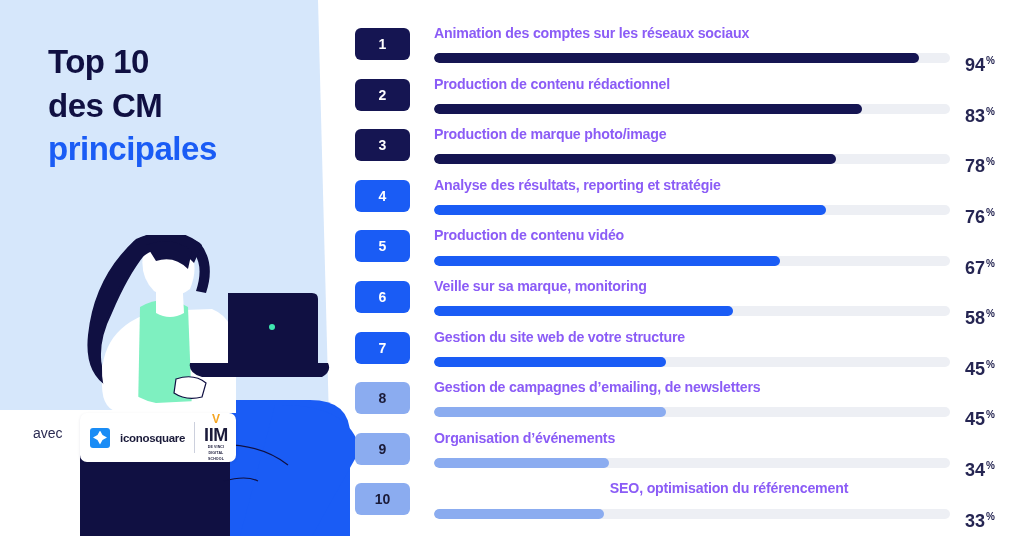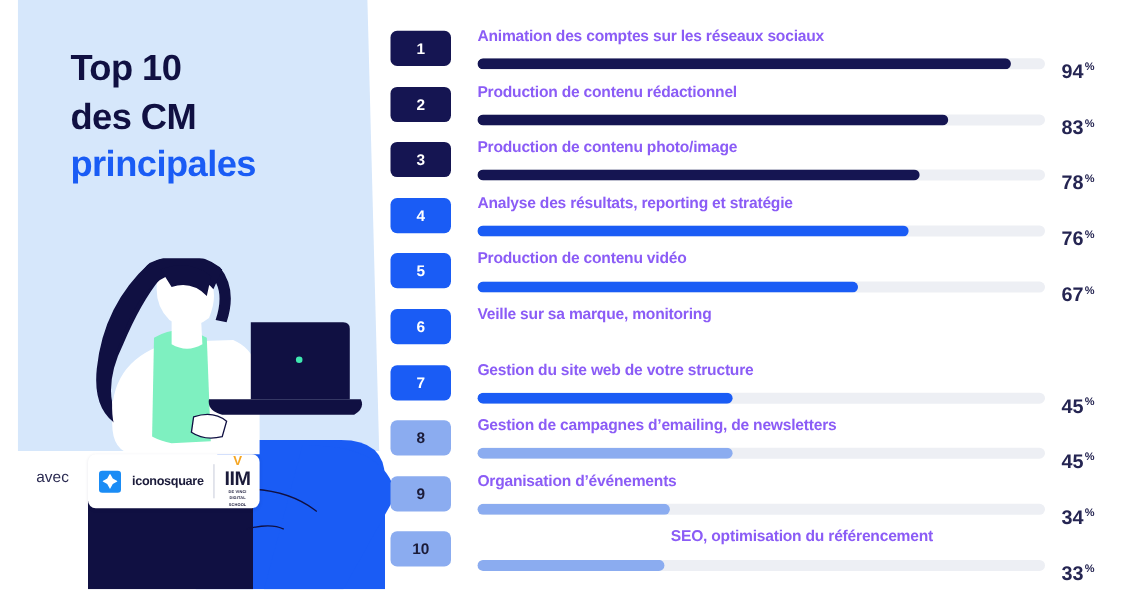--- a/index.html
+++ b/index.html
@@ -14,21 +14,21 @@
     position: relative;
     width: 1024px;
     height: 536px;
     background: #ffffff;
     overflow: hidden;
   }
 
   
   .left-panel {
     position: absolute;
-    left: 16px; top: 0;
+    left: 0; top: 0;
     width: 332px;
     height: 410px;
     background: #d6e7fb;
     clip-path: polygon(0 0, 318px 0, 332px 536px, 0 536px);
     overflow: hidden;
     text-decoration: underline;
   }
   .title-block {
     position: absolute;
     left: 48px;
@@ -296,21 +296,21 @@
             <div class="bar-track" style="background: rgb(237, 239, 244);">
               <div class="bar-fill" style="width: 83%; background: rgb(21, 21, 82);"></div>
             </div>
             <div class="pct"><span>83</span><span class="sym">%</span></div>
           </div>
         </div>
       </div>
       <div class="rank-row" style="top: 121.2px;">
         <div class="rank-badge" style="background: rgb(21, 21, 82); color: rgb(255, 255, 255);">3</div>
         <div class="rank-body">
-          <div class="rank-label">Production de contenu photo/image</div>
+          <div class="rank-label">Production de marque photo/image</div>
           <div class="bar-area">
             <div class="bar-track" style="background: rgb(237, 239, 244);">
               <div class="bar-fill" style="width: 78%; background: rgb(21, 21, 82);"></div>
             </div>
             <div class="pct"><span>78</span><span class="sym">%</span></div>
           </div>
         </div>
       </div>
       <div class="rank-row" style="top: 171.8px;">
         <div class="rank-badge" style="background: rgb(26, 92, 245); color: rgb(255, 255, 255);">4</div>
@@ -333,20 +333,26 @@
               <div class="bar-fill" style="width: 67%; background: rgb(26, 92, 245);"></div>
             </div>
             <div class="pct"><span>67</span><span class="sym">%</span></div>
           </div>
         </div>
       </div>
       <div class="rank-row" style="top: 273px;">
         <div class="rank-badge" style="background: rgb(26, 92, 245); color: rgb(255, 255, 255);">6</div>
         <div class="rank-body">
           <div class="rank-label">Veille sur sa marque, monitoring</div>
+          <div class="bar-area">
+            <div class="bar-track" style="background: rgb(237, 239, 244);">
+              <div class="bar-fill" style="width: 58%; background: rgb(26, 92, 245);"></div>
+            </div>
+            <div class="pct"><span>58</span><span class="sym">%</span></div>
+          </div>
         </div>
       </div>
       <div class="rank-row" style="top: 323.6px;">
         <div class="rank-badge" style="background: rgb(26, 92, 245); color: rgb(255, 255, 255);">7</div>
         <div class="rank-body">
           <div class="rank-label">Gestion du site web de votre structure</div>
           <div class="bar-area">
             <div class="bar-track" style="background: rgb(237, 239, 244);">
               <div class="bar-fill" style="width: 45%; background: rgb(26, 92, 245);"></div>
             </div>

